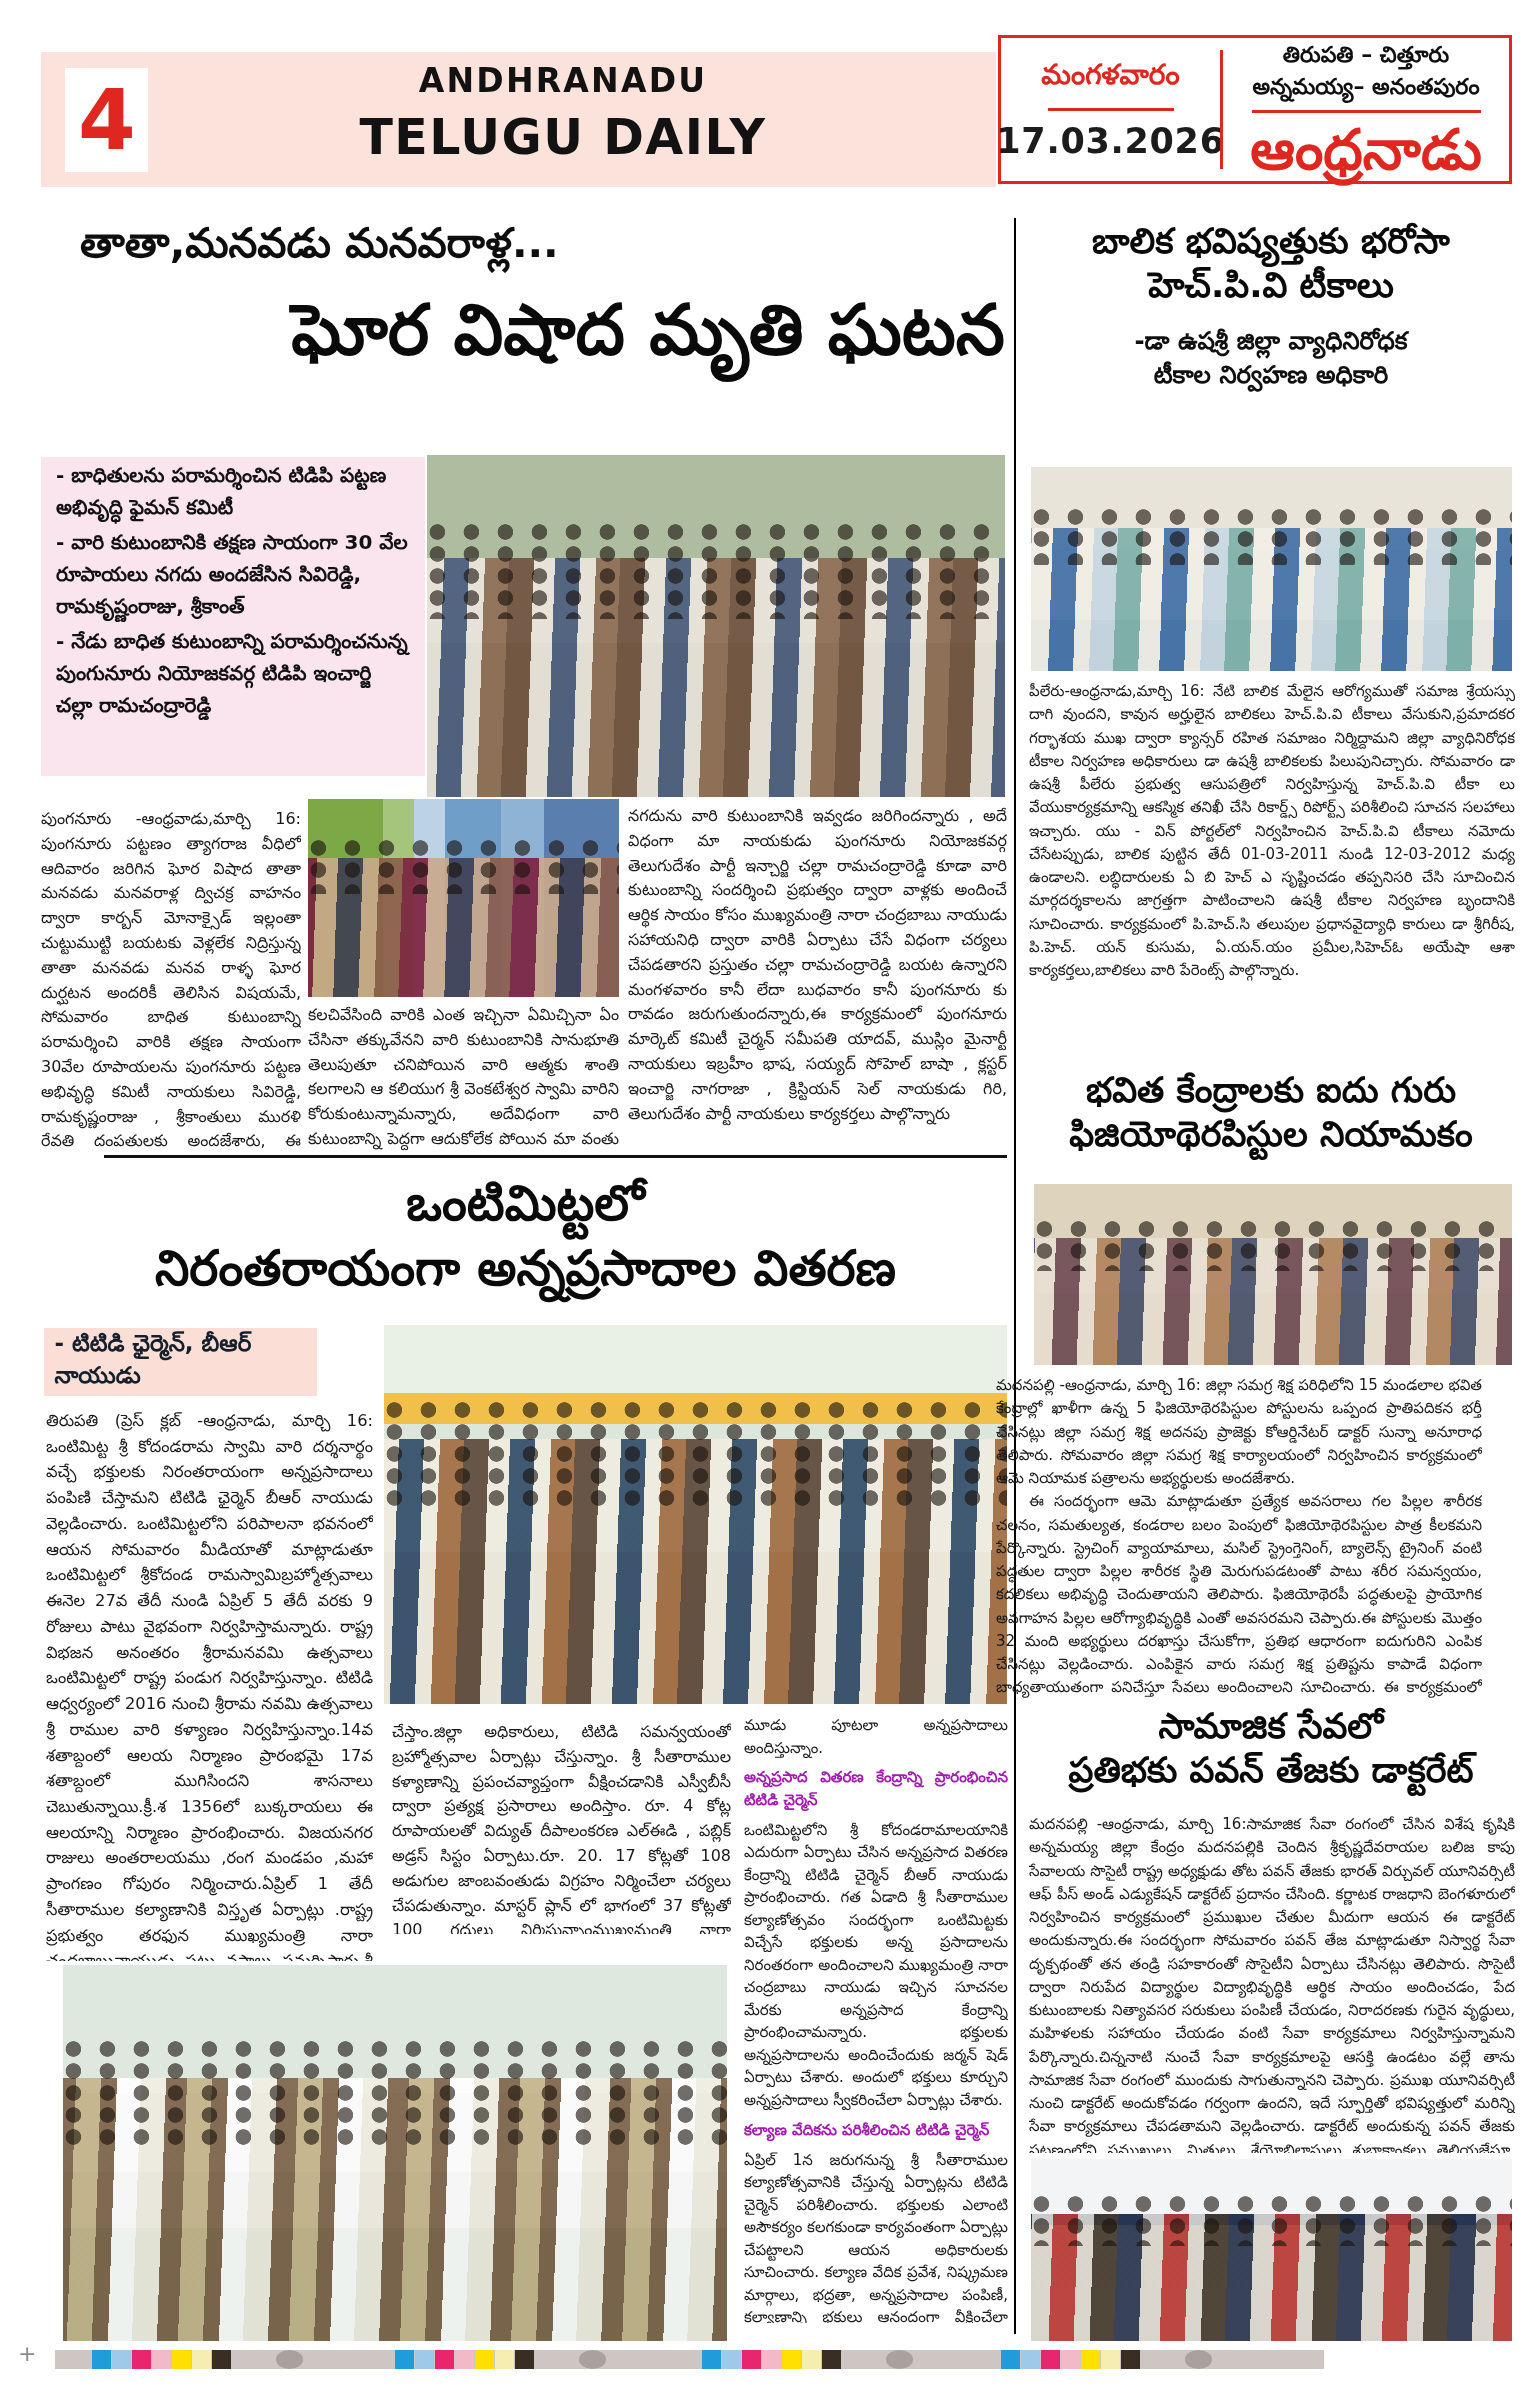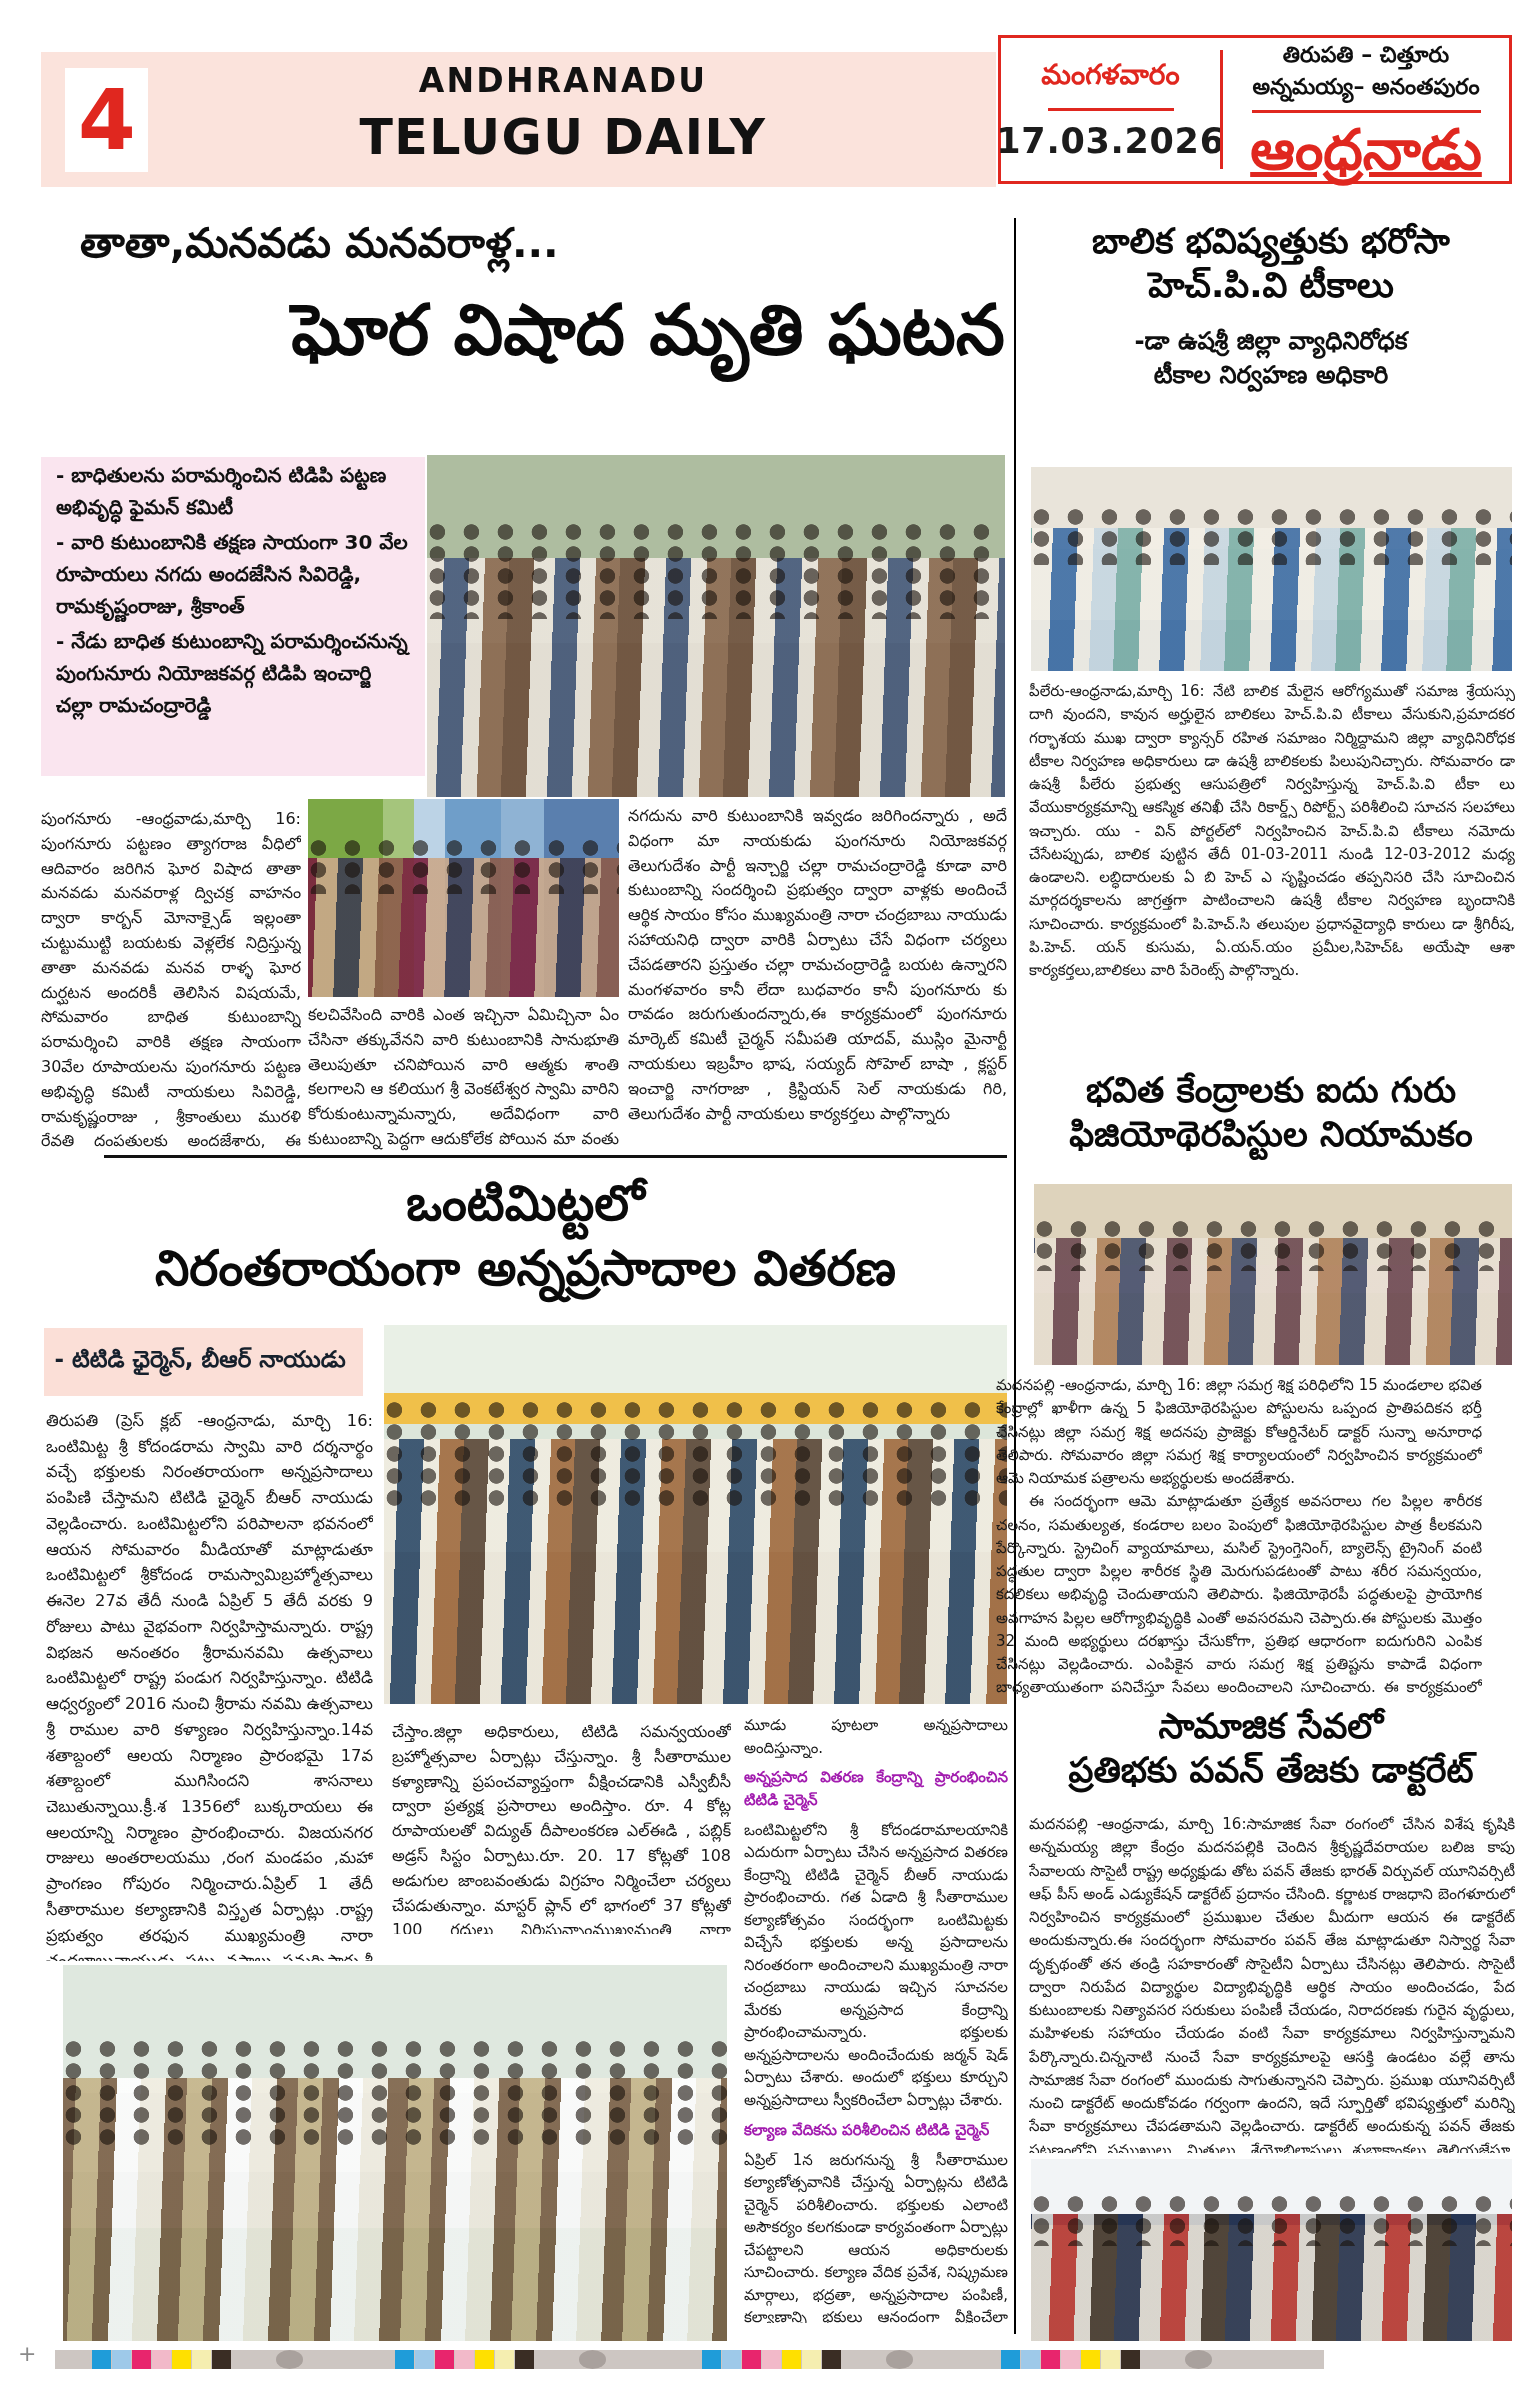--- a/index.html
+++ b/index.html
@@ -15,42 +15,42 @@
   .mast-bottom{font-size:49px;font-weight:700;letter-spacing:1.5px;margin-top:9px;}
   .date-box{position:absolute;left:998px;top:35px;width:514px;height:149px;border:3px solid #e0271f;background:#fff;display:flex;box-sizing:border-box;}
   .date-left{width:219px;display:flex;flex-direction:column;align-items:center;justify-content:center;}
   .weekday{color:#e0271f;font-size:28px;font-weight:700;}
   .red-rule{width:126px;height:3px;background:#e0271f;margin:10.4px auto;}
   .red-rule.wide{width:229px;margin:7.4px auto;}
   .dateval{font-size:35px;font-weight:700;color:#1c1c1c;letter-spacing:0.7px;}
   .date-divider{width:3px;background:#e0271f;margin:12px 0;}
   .date-right{flex:1;display:flex;flex-direction:column;align-items:center;justify-content:center;padding:0 6px;}
   .edition{font-size:22px;font-weight:700;color:#101010;line-height:1.45;}
-  .brand-logo{font-size:56px;font-weight:700;color:#e0271f;line-height:1.05;text-decoration:underline;}
+  .brand-logo{font-size:56px;font-weight:700;color:#e0271f;line-height:1.05;}
 
   
   .abs{position:absolute;}
   .bodytext{font-size:16px;line-height:1.55;text-align:justify;color:#181818;overflow:hidden;}
   .vdiv{position:absolute;left:1014px;top:218px;width:2.2px;height:2116px;background:#000;}
   .hr1{position:absolute;left:104px;top:1155px;width:903px;height:3px;background:#121212;}
 
   
   .a1-kicker{position:absolute;left:80px;top:219px;width:872px;font-size:41px;font-weight:700;color:#0e0e0e;}
   .a1-head{position:absolute;left:44px;top:294px;width:961px;font-size:70px;font-weight:700;text-align:center;color:#0a0a0a;line-height:1.05;}
   .bul-box{position:absolute;left:41px;top:457px;width:384px;height:319px;background:#fae5ef;box-sizing:border-box;padding:2px 15px;overflow:hidden;}
   .bul-box div{font-size:20px;font-weight:600;line-height:1.6;color:#121212;margin-bottom:3px;}
   .a1-col1{left:41px;top:807px;width:260px;height:345px;}
   .a1-col2{left:308px;top:1003px;width:311px;height:149px;}
   .a1-col3{left:628px;top:804px;width:379px;height:347px;}
 
   
   .a2-headwrap{position:absolute;left:44px;top:1177px;width:963px;text-align:center;color:#0a0a0a;}
   .a2-h1{font-size:49px;font-weight:700;line-height:1.1;}
   .a2-h2{font-size:49px;font-weight:700;line-height:1.1;margin-top:11px;}
-  .a2-byline{position:absolute;left:44px;top:1328px;width:319px;height:68px;background:#fbdfd7;display:flex;align-items:center;box-sizing:border-box;padding-left:10.4px;font-size:23px;font-weight:700;color:#16202c;}
+  .a2-byline{position:absolute;left:44px;top:1328px;width:273px;height:68px;background:#fbdfd7;display:flex;align-items:center;box-sizing:border-box;padding-left:10.4px;font-size:23px;font-weight:700;color:#16202c;}
   .a2-col1{left:46px;top:1408px;width:327px;height:553px;font-size:16.3px;line-height:1.58;}
   .a2-col2{left:392px;top:1720px;width:339px;height:214px;}
   .a2-col3{left:744px;top:1714px;width:264px;height:609px;font-size:15px;line-height:1.5;}
   .redsub{color:#a21caf;font-weight:700;margin:7.4px 0;}
 
   
   .r-head{position:absolute;width:484px;left:1029px;text-align:center;color:#0a0a0a;}
   .r-h{font-size:35px;font-weight:700;line-height:1.25;}
   .r-by{font-size:24.4px;font-weight:700;line-height:1.4;color:#101010;}
   .r-by.first{margin-top:16.3px;}

